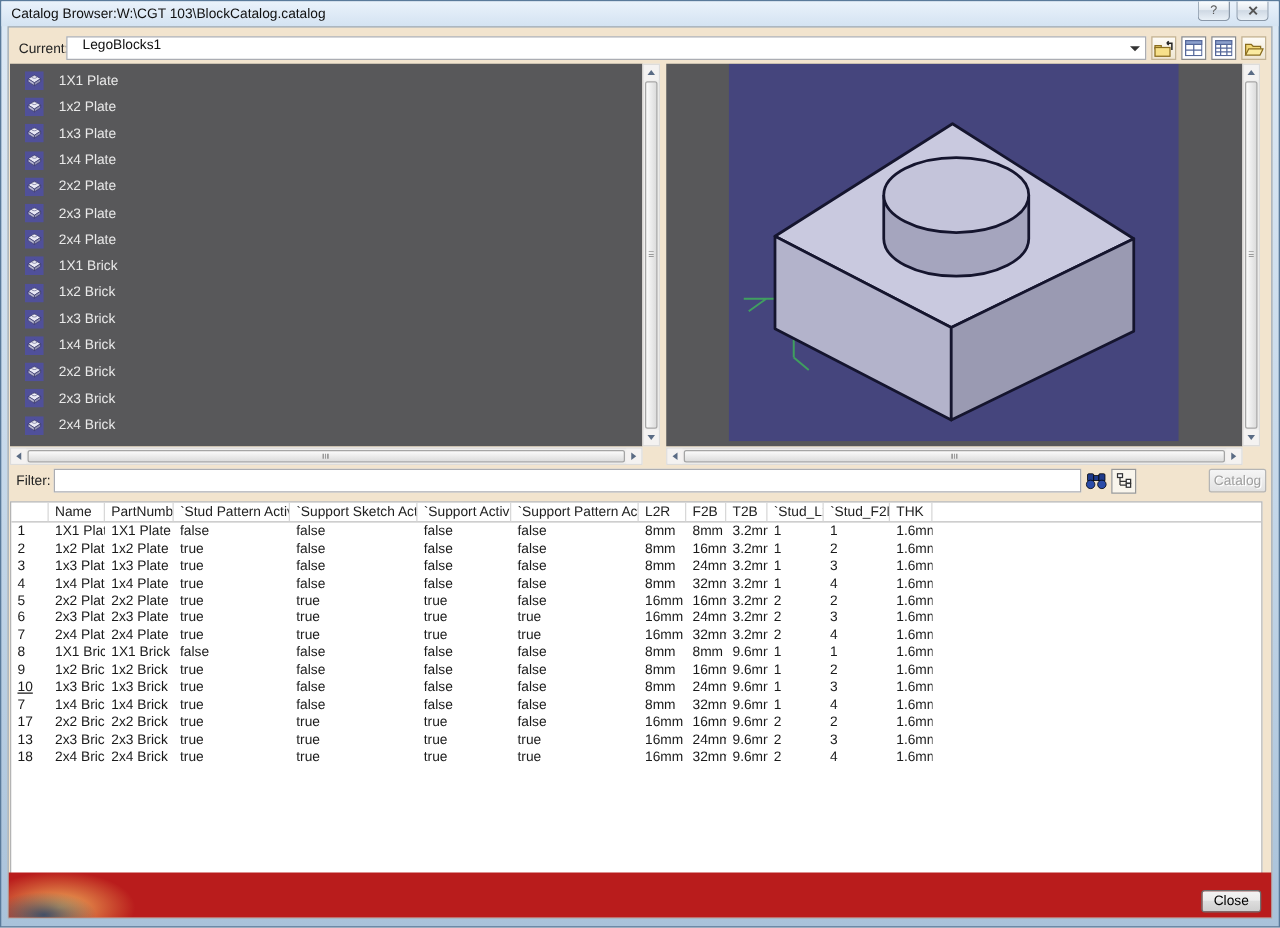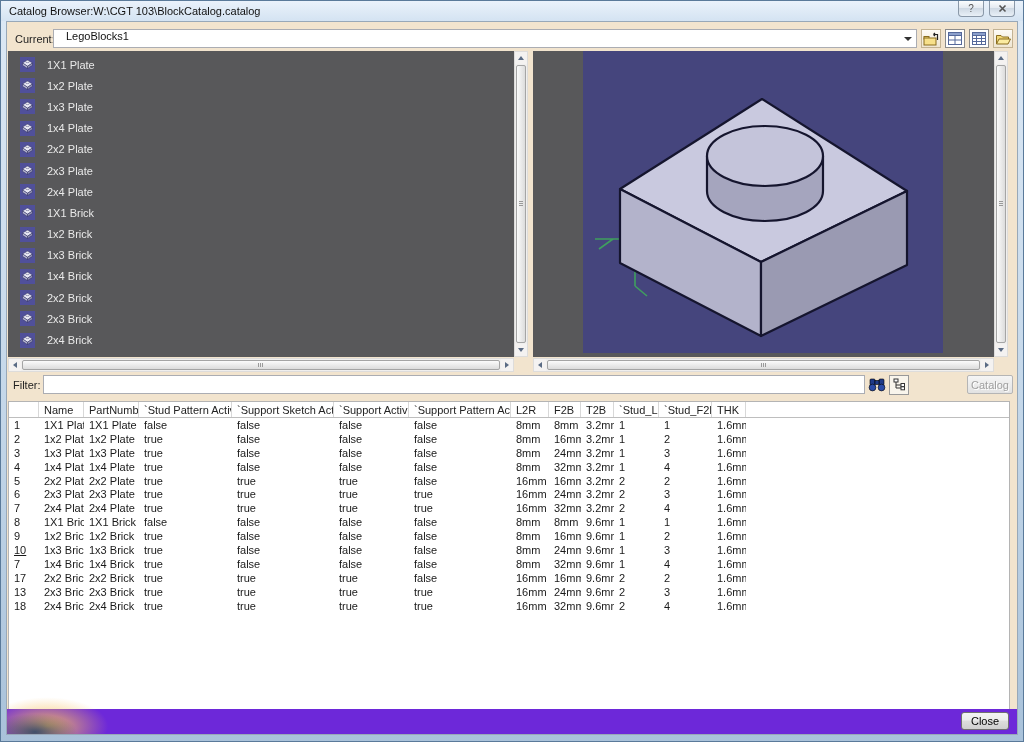--- a/index.html
+++ b/index.html
@@ -66,21 +66,21 @@
     text-shadow:1px 1px 0 #FFF;display:flex;align-items:center;justify-content:center;}
   
   .table-panel{position:absolute;left:1px;right:7px;top:379px;height:310px;background:#FFF;border:1px solid #B4B4B4;overflow:hidden;}
   .thead{display:flex;height:16px;border-bottom:1px solid #BEBEBE;align-items:flex-start;}
   .thead .cell{font-size:11px;color:#222;font-weight:normal;}
   .cell{flex:none;padding-left:5px;white-space:nowrap;overflow:hidden;height:100%;display:flex;align-items:center;}
   .thead .cell{border-right:1px solid #D8D8D8;}
   .trow{display:flex;height:13.9px;align-items:center;font-size:11px;color:#1A1A1A;}
   .filler{flex:1;border-right:none !important;}
   
-  .footer{position:absolute;left:0;right:0;bottom:0;height:25px;background:#6d28d9;}
+  .footer{position:absolute;left:0;right:0;bottom:0;height:36px;background:#b91c1c;}
   .corner-glow{position:absolute;left:0;bottom:0;width:120px;height:48px;pointer-events:none;
     background:
       radial-gradient(ellipse 60px 26px at 28px 46px,rgba(58,76,104,0.95),rgba(58,76,104,0) 70%),
       radial-gradient(ellipse 85px 40px at 40px 40px,rgba(246,190,95,0.95),rgba(246,190,95,0) 72%);}
   .close-btn{position:absolute;right:8px;bottom:4px;width:48px;height:18px;border:1px solid #707070;border-radius:3px;
     background:linear-gradient(to bottom,#F3F3F3 0%,#EBEBEB 45%,#DDDDDD 50%,#CFCFCF 100%);
     font-size:11px;color:#000;display:flex;align-items:center;justify-content:center;}
 </style>
 </head>
 <body>

